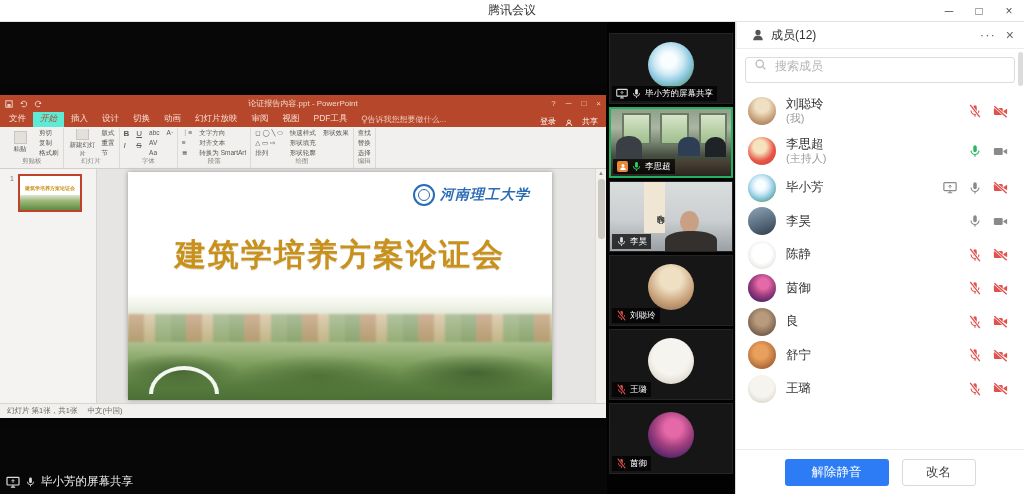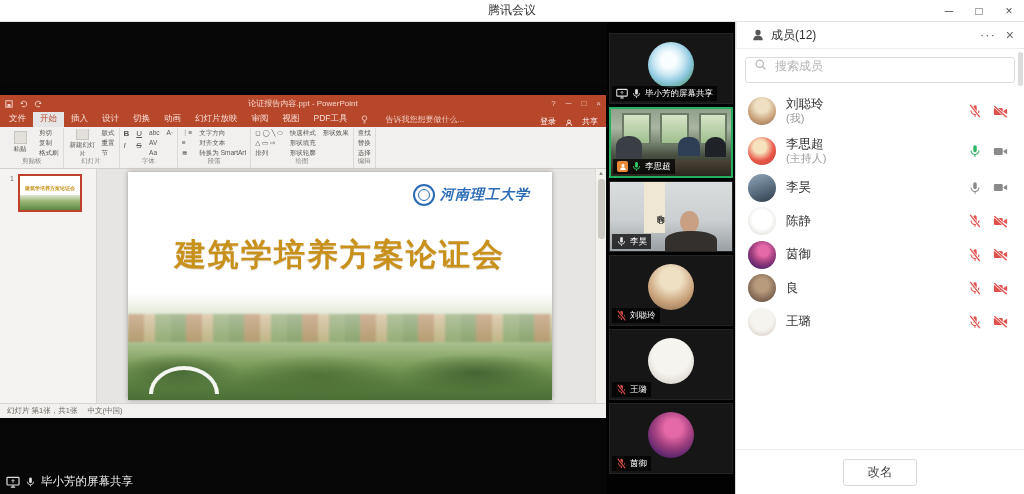--- a/index.html
+++ b/index.html
@@ -19,22 +19,22 @@
   .share-area{width:607px;position:relative;background:#070707;flex-shrink:0;}
 
   .ppt{position:absolute;left:0;top:73px;width:606px;height:323px;background:#f1f0ee;box-shadow:0 0 8px rgba(0,0,0,.7);display:flex;flex-direction:column;}
   .ppt-titlebar{height:17px;background:#b7472a;display:flex;align-items:center;padding:0 5px;position:relative;flex-shrink:0;}
   .qa{display:flex;gap:6px;align-items:center;}
   .qa svg{display:block;}
   .ppt-title{position:absolute;left:50%;transform:translateX(-50%);font-size:8px;color:#f3d7cc;white-space:nowrap;}
   .ppt-winctl{margin-left:auto;display:flex;gap:10px;font-size:8px;color:#f0cfc5;align-items:center;}
   .ppt-tabrow{height:15px;background:#b7472a;display:flex;align-items:flex-end;padding-left:2px;flex-shrink:0;}
   .ppt-tab{font-size:8.5px;color:#f7ddd5;padding:2px 7px 2px;white-space:nowrap;}
-  .ppt-tab.active{background:#e5e5e5;color:#b7472a;}
-  .tellme{display:flex;align-items:center;gap:18px;font-size:8px;color:#f0c9bd;padding:2px 6px;white-space:nowrap;}
+  .ppt-tab.active{background:#5eead4;color:#b7472a;font-style:italic;}
+  .tellme{display:flex;align-items:center;gap:0;font-size:8px;color:#f0c9bd;padding:2px 6px;white-space:nowrap;}
   .ppt-signin{margin-left:auto;display:flex;gap:9px;align-items:flex-end;font-size:8px;color:#fff;padding-right:8px;white-space:nowrap;}
   .ppt-signin svg{display:block;}
 
   .ppt-ribbon{height:42px;background:#f1f0ee;border-bottom:1px solid #d2cfcb;display:flex;padding:1px 1px 0;flex-shrink:0;overflow:hidden;}
   .rgroup{display:flex;flex-direction:column;border-right:1px solid #ddd9d4;padding:1px 4px 0;flex-shrink:0;}
   .rgroup-items{flex:1;display:flex;gap:4px;align-items:center;overflow:hidden;}
   .rit-big{display:flex;flex-direction:column;align-items:center;gap:1px;font-size:6.5px;color:#5a5651;text-align:center;width:30px;}
   .rit-big .blk{width:13px;height:13px;background:#e3e0db;border:1px solid #c9c5bf;}
   .smalls{display:flex;flex-direction:column;flex-wrap:wrap;max-height:32px;gap:1px 7px;align-content:flex-start;}
   .rit{font-size:6.5px;color:#5a5651;white-space:nowrap;line-height:1.4;}
@@ -498,120 +498,166 @@
   <path d="M3.5 7.5a4.5 4.5 0 0 0 9 0" fill="none" stroke="#2eb566" stroke-width="1.3"></path>
   <line x1="8" y1="12" x2="8" y2="14.5" stroke="#2eb566" stroke-width="1.3"></line>
   </svg>
               <svg width="15" height="13" viewBox="0 0 17 14">
   <rect x="1" y="3" width="10" height="8" rx="1.5" fill="#8a8a8a"></rect>
   <path d="M11.8 6.3 16 4v6l-4.2-2.3z" fill="#8a8a8a"></path>
   </svg>
             </div>
           </div>
           <div class="mrow">
-            <div class="mav av-lihao"></div>
-            <div class="mtext">
-       <span class="mname">李昊</span>
-            </div>
-            <div class="micons">
+            <div class="mav av-dandelion"></div>
+            <div class="mtext">
+       <span class="mname">毕小芳</span>
+            </div>
+            <div class="micons">
+              <svg width="14" height="13" viewBox="0 0 16 14">
+  <rect x="1" y="1.5" width="14" height="9" rx="1" fill="none" stroke="#8a8a8a" stroke-width="1.4"></rect>
+  <path d="M5.5 13h5M8 10.5V13" stroke="#8a8a8a" stroke-width="1.3"></path>
+  <path d="M8 8V4.5M6.2 6l1.8-1.8L9.8 6" stroke="#8a8a8a" fill="none" stroke-width="1.1"></path>
+              </svg>
               <svg width="14" height="14" viewBox="0 0 16 16">
   <rect x="6" y="1.5" width="4" height="8" rx="2" fill="#8a8a8a"></rect>
   <path d="M3.5 7.5a4.5 4.5 0 0 0 9 0" fill="none" stroke="#8a8a8a" stroke-width="1.3"></path>
   <line x1="8" y1="12" x2="8" y2="14.5" stroke="#8a8a8a" stroke-width="1.3"></line>
   </svg>
-              <svg width="15" height="13" viewBox="0 0 17 14">
-  <rect x="1" y="3" width="10" height="8" rx="1.5" fill="#8a8a8a"></rect>
-  <path d="M11.8 6.3 16 4v6l-4.2-2.3z" fill="#8a8a8a"></path>
-  </svg>
-            </div>
-          </div>
-          <div class="mrow">
-            <div class="mav av-chenjing"></div>
-            <div class="mtext">
-       <span class="mname">陈静</span>
-            </div>
-            <div class="micons">
-              <svg width="14" height="14" viewBox="0 0 16 16">
-  <rect x="6" y="1.5" width="4" height="8" rx="2" fill="#e0514c"></rect>
-  <path d="M3.5 7.5a4.5 4.5 0 0 0 9 0" fill="none" stroke="#e0514c" stroke-width="1.3"></path>
-  <line x1="8" y1="12" x2="8" y2="14.5" stroke="#e0514c" stroke-width="1.3"></line>
-  <line x1="2.5" y1="1" x2="13.5" y2="15" stroke="#fff" stroke-width="3"></line>
-                <line x1="2.5" y1="1" x2="13.5" y2="15" stroke="#e0514c" stroke-width="1.5"></line>
-              </svg>
               <svg width="15" height="13" viewBox="0 0 17 14">
   <rect x="1" y="3" width="10" height="8" rx="1.5" fill="#e0514c"></rect>
   <path d="M11.8 6.3 16 4v6l-4.2-2.3z" fill="#e0514c"></path>
   <line x1="1.5" y1="1" x2="15.5" y2="13.5" stroke="#fff" stroke-width="3"></line>
                 <line x1="1.5" y1="1" x2="15.5" y2="13.5" stroke="#e0514c" stroke-width="1.6"></line>
               </svg>
             </div>
           </div>
           <div class="mrow">
-            <div class="mav av-purple"></div>
-            <div class="mtext">
-       <span class="mname">茵御</span>
+            <div class="mav av-lihao"></div>
+            <div class="mtext">
+       <span class="mname">李昊</span>
+            </div>
+            <div class="micons">
+              <svg width="14" height="14" viewBox="0 0 16 16">
+  <rect x="6" y="1.5" width="4" height="8" rx="2" fill="#8a8a8a"></rect>
+  <path d="M3.5 7.5a4.5 4.5 0 0 0 9 0" fill="none" stroke="#8a8a8a" stroke-width="1.3"></path>
+  <line x1="8" y1="12" x2="8" y2="14.5" stroke="#8a8a8a" stroke-width="1.3"></line>
+  </svg>
+              <svg width="15" height="13" viewBox="0 0 17 14">
+  <rect x="1" y="3" width="10" height="8" rx="1.5" fill="#8a8a8a"></rect>
+  <path d="M11.8 6.3 16 4v6l-4.2-2.3z" fill="#8a8a8a"></path>
+  </svg>
+            </div>
+          </div>
+          <div class="mrow">
+            <div class="mav av-chenjing"></div>
+            <div class="mtext">
+       <span class="mname">陈静</span>
             </div>
             <div class="micons">
               <svg width="14" height="14" viewBox="0 0 16 16">
   <rect x="6" y="1.5" width="4" height="8" rx="2" fill="#e0514c"></rect>
   <path d="M3.5 7.5a4.5 4.5 0 0 0 9 0" fill="none" stroke="#e0514c" stroke-width="1.3"></path>
   <line x1="8" y1="12" x2="8" y2="14.5" stroke="#e0514c" stroke-width="1.3"></line>
   <line x1="2.5" y1="1" x2="13.5" y2="15" stroke="#fff" stroke-width="3"></line>
                 <line x1="2.5" y1="1" x2="13.5" y2="15" stroke="#e0514c" stroke-width="1.5"></line>
               </svg>
               <svg width="15" height="13" viewBox="0 0 17 14">
   <rect x="1" y="3" width="10" height="8" rx="1.5" fill="#e0514c"></rect>
   <path d="M11.8 6.3 16 4v6l-4.2-2.3z" fill="#e0514c"></path>
   <line x1="1.5" y1="1" x2="15.5" y2="13.5" stroke="#fff" stroke-width="3"></line>
                 <line x1="1.5" y1="1" x2="15.5" y2="13.5" stroke="#e0514c" stroke-width="1.6"></line>
               </svg>
             </div>
           </div>
           <div class="mrow">
-            <div class="mav av-liang"></div>
-            <div class="mtext">
-       <span class="mname">良</span>
+            <div class="mav av-purple"></div>
+            <div class="mtext">
+       <span class="mname">茵御</span>
             </div>
             <div class="micons">
               <svg width="14" height="14" viewBox="0 0 16 16">
   <rect x="6" y="1.5" width="4" height="8" rx="2" fill="#e0514c"></rect>
   <path d="M3.5 7.5a4.5 4.5 0 0 0 9 0" fill="none" stroke="#e0514c" stroke-width="1.3"></path>
   <line x1="8" y1="12" x2="8" y2="14.5" stroke="#e0514c" stroke-width="1.3"></line>
   <line x1="2.5" y1="1" x2="13.5" y2="15" stroke="#fff" stroke-width="3"></line>
                 <line x1="2.5" y1="1" x2="13.5" y2="15" stroke="#e0514c" stroke-width="1.5"></line>
               </svg>
               <svg width="15" height="13" viewBox="0 0 17 14">
   <rect x="1" y="3" width="10" height="8" rx="1.5" fill="#e0514c"></rect>
   <path d="M11.8 6.3 16 4v6l-4.2-2.3z" fill="#e0514c"></path>
   <line x1="1.5" y1="1" x2="15.5" y2="13.5" stroke="#fff" stroke-width="3"></line>
                 <line x1="1.5" y1="1" x2="15.5" y2="13.5" stroke="#e0514c" stroke-width="1.6"></line>
               </svg>
             </div>
           </div>
           <div class="mrow">
-            <div class="mav av-sketch"></div>
-            <div class="mtext">
-       <span class="mname">王璐</span>
+            <div class="mav av-liang"></div>
+            <div class="mtext">
+       <span class="mname">良</span>
             </div>
             <div class="micons">
               <svg width="14" height="14" viewBox="0 0 16 16">
   <rect x="6" y="1.5" width="4" height="8" rx="2" fill="#e0514c"></rect>
   <path d="M3.5 7.5a4.5 4.5 0 0 0 9 0" fill="none" stroke="#e0514c" stroke-width="1.3"></path>
   <line x1="8" y1="12" x2="8" y2="14.5" stroke="#e0514c" stroke-width="1.3"></line>
   <line x1="2.5" y1="1" x2="13.5" y2="15" stroke="#fff" stroke-width="3"></line>
                 <line x1="2.5" y1="1" x2="13.5" y2="15" stroke="#e0514c" stroke-width="1.5"></line>
               </svg>
               <svg width="15" height="13" viewBox="0 0 17 14">
   <rect x="1" y="3" width="10" height="8" rx="1.5" fill="#e0514c"></rect>
   <path d="M11.8 6.3 16 4v6l-4.2-2.3z" fill="#e0514c"></path>
   <line x1="1.5" y1="1" x2="15.5" y2="13.5" stroke="#fff" stroke-width="3"></line>
                 <line x1="1.5" y1="1" x2="15.5" y2="13.5" stroke="#e0514c" stroke-width="1.6"></line>
               </svg>
             </div>
           </div>
+          <div class="mrow">
+            <div class="mav av-shuning"></div>
+            <div class="mtext">
+       <span class="mname">舒宁</span>
+            </div>
+            <div class="micons">
+              <svg width="14" height="14" viewBox="0 0 16 16">
+  <rect x="6" y="1.5" width="4" height="8" rx="2" fill="#e0514c"></rect>
+  <path d="M3.5 7.5a4.5 4.5 0 0 0 9 0" fill="none" stroke="#e0514c" stroke-width="1.3"></path>
+  <line x1="8" y1="12" x2="8" y2="14.5" stroke="#e0514c" stroke-width="1.3"></line>
+  <line x1="2.5" y1="1" x2="13.5" y2="15" stroke="#fff" stroke-width="3"></line>
+                <line x1="2.5" y1="1" x2="13.5" y2="15" stroke="#e0514c" stroke-width="1.5"></line>
+              </svg>
+              <svg width="15" height="13" viewBox="0 0 17 14">
+  <rect x="1" y="3" width="10" height="8" rx="1.5" fill="#e0514c"></rect>
+  <path d="M11.8 6.3 16 4v6l-4.2-2.3z" fill="#e0514c"></path>
+  <line x1="1.5" y1="1" x2="15.5" y2="13.5" stroke="#fff" stroke-width="3"></line>
+                <line x1="1.5" y1="1" x2="15.5" y2="13.5" stroke="#e0514c" stroke-width="1.6"></line>
+              </svg>
+            </div>
+          </div>
+          <div class="mrow">
+            <div class="mav av-sketch"></div>
+            <div class="mtext">
+       <span class="mname">王璐</span>
+            </div>
+            <div class="micons">
+              <svg width="14" height="14" viewBox="0 0 16 16">
+  <rect x="6" y="1.5" width="4" height="8" rx="2" fill="#e0514c"></rect>
+  <path d="M3.5 7.5a4.5 4.5 0 0 0 9 0" fill="none" stroke="#e0514c" stroke-width="1.3"></path>
+  <line x1="8" y1="12" x2="8" y2="14.5" stroke="#e0514c" stroke-width="1.3"></line>
+  <line x1="2.5" y1="1" x2="13.5" y2="15" stroke="#fff" stroke-width="3"></line>
+                <line x1="2.5" y1="1" x2="13.5" y2="15" stroke="#e0514c" stroke-width="1.5"></line>
+              </svg>
+              <svg width="15" height="13" viewBox="0 0 17 14">
+  <rect x="1" y="3" width="10" height="8" rx="1.5" fill="#e0514c"></rect>
+  <path d="M11.8 6.3 16 4v6l-4.2-2.3z" fill="#e0514c"></path>
+  <line x1="1.5" y1="1" x2="15.5" y2="13.5" stroke="#fff" stroke-width="3"></line>
+                <line x1="1.5" y1="1" x2="15.5" y2="13.5" stroke="#e0514c" stroke-width="1.6"></line>
+              </svg>
+            </div>
+          </div>
         </div>
 
       <div class="pfooter">
+        <button class="btn-primary">解除静音</button>
         <button class="btn-outline">改名</button>
       </div>
     </div>
   </div>
 </div>
 
 </body></html>

